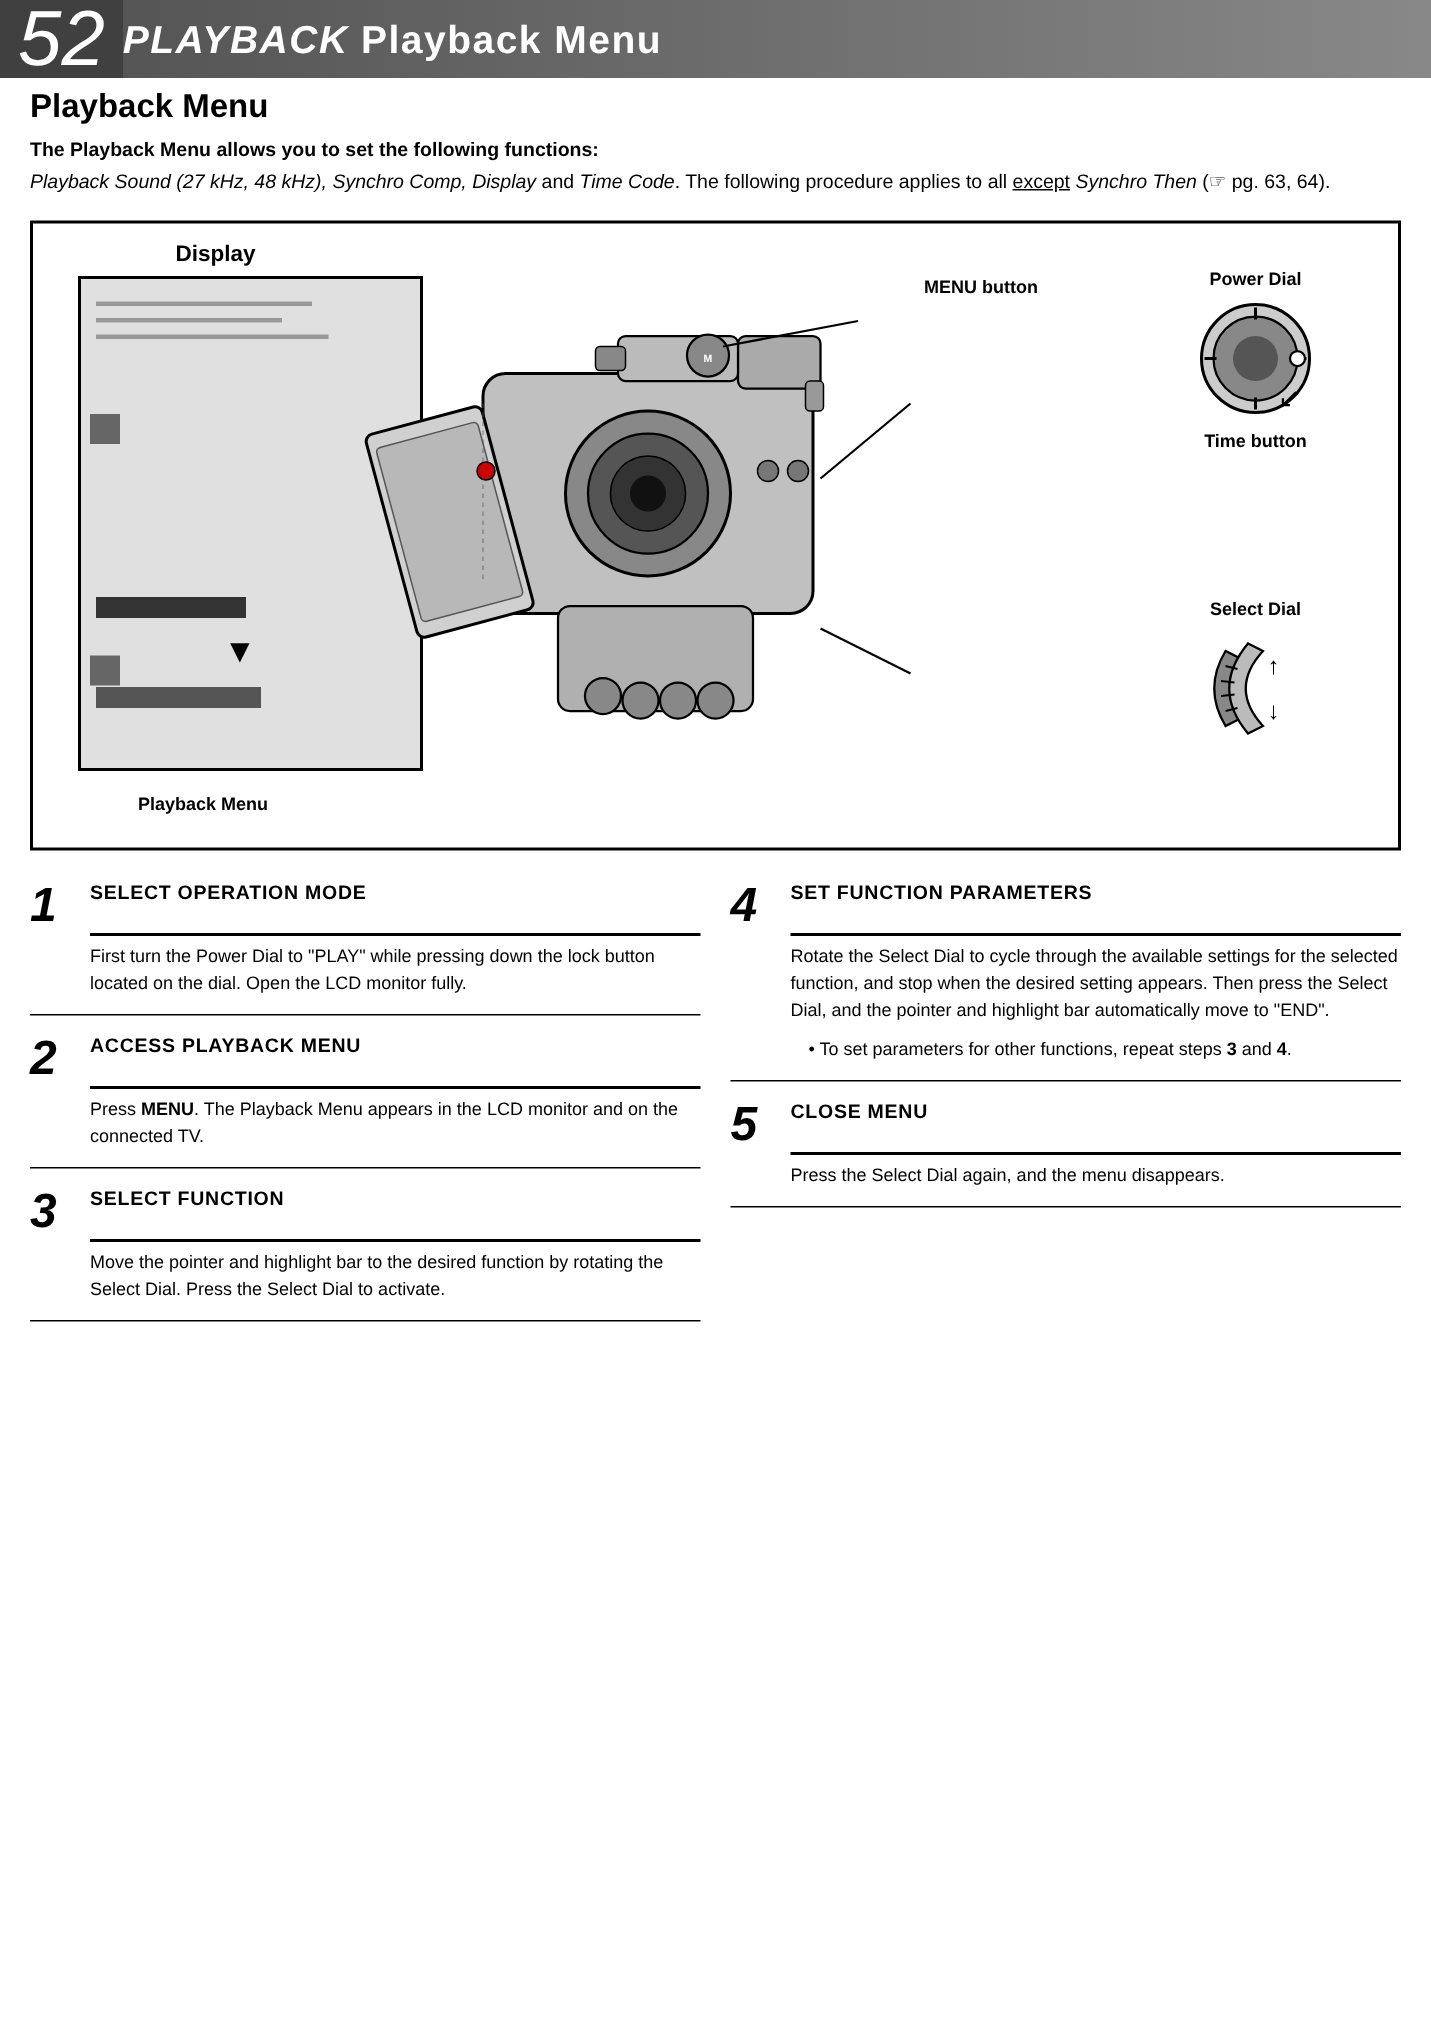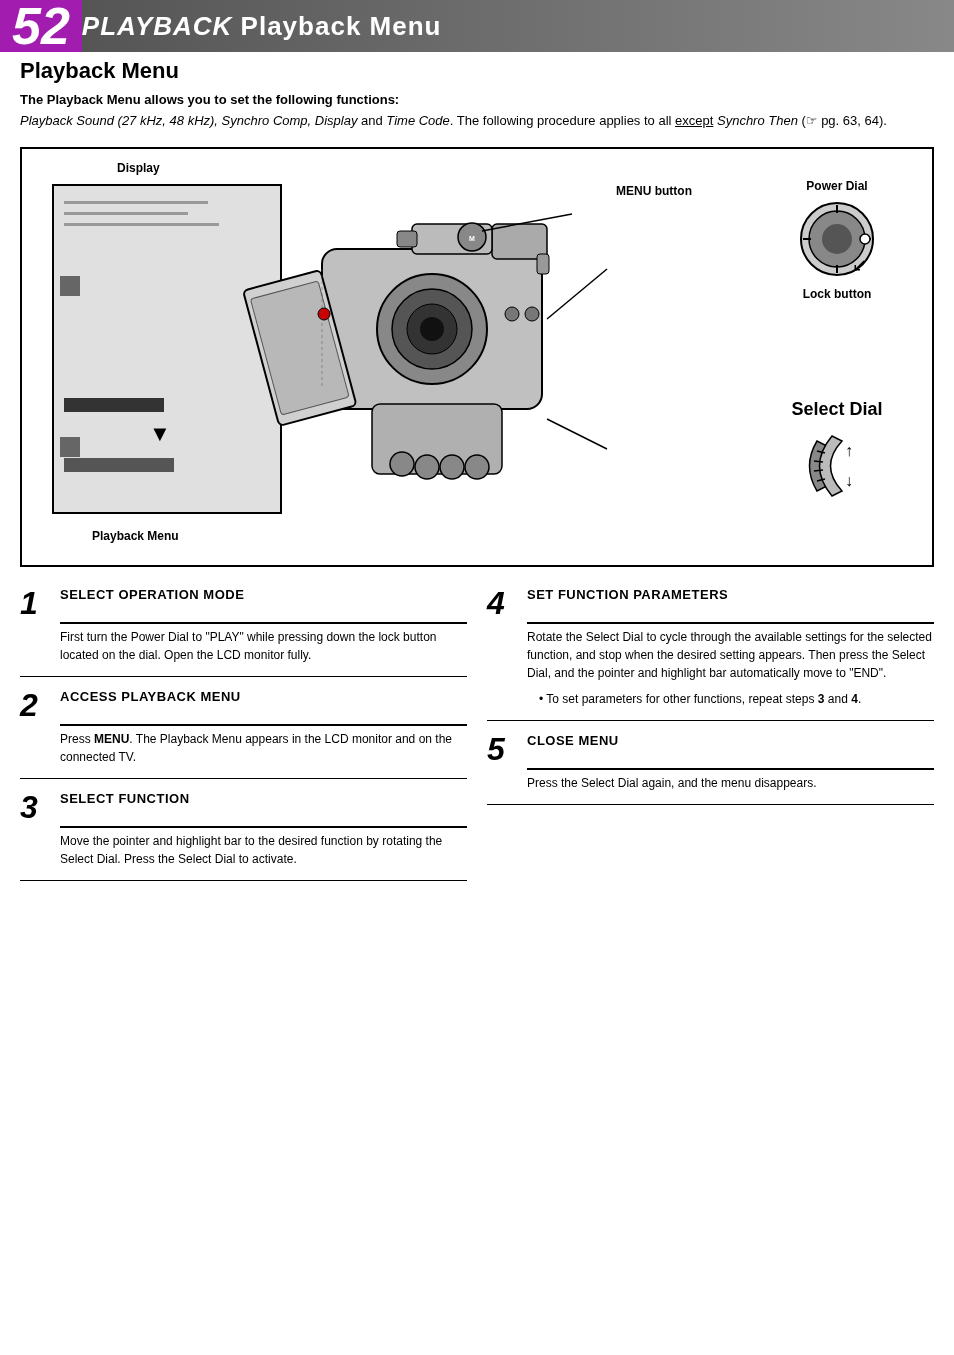--- a/index.html
+++ b/index.html
@@ -13,24 +13,24 @@
     }
 
     
     .header {
       display: flex;
       align-items: stretch;
       height: 52px;
       margin-bottom: 6px;
     }
     .header-number {
-      background: #a21caf;
+      background: #404040;
       color: #fff;
       font-size: 52px;
-      font-weight: bold;
+      font-weight: normal;
       font-style: italic;
       line-height: 1;
       padding: 0 12px;
       display: flex;
       align-items: center;
     }
     .header-title-bar {
       flex: 1;
       background: linear-gradient(to right, #555, #888);
       display: flex;
@@ -176,21 +176,21 @@
 
   <h1 class="page-title">Playback Menu</h1>
 
   <p class="intro-bold">The Playback Menu allows you to set the following functions:</p>
   <p class="intro-text">
     <em>Playback Sound (27 kHz, 48 kHz), Synchro Comp, Display</em> and <em>Time Code</em>. The following procedure applies to all <u>except</u> <em>Synchro Then</em> (☞ pg. 63, 64).
   </p>
 
   <div class="diagram-box">
 
-    <div style="position:absolute;left:95px;top:12px;font-weight:bold;font-size:12px;">Display</div>
+    <div style="position:absolute;left:95px;top:12px;font-weight:bold;font-size:15px;">Display</div>
 
     <div style="position:absolute;left:30px;top:35px;width:230px;height:330px;border:2px solid #000;background:#e0e0e0;">
 
       <div style="margin:15px 10px 5px 10px;">
         <div style="height:3px;background:#999;width:70%;margin-bottom:8px;"></div>
         <div style="height:3px;background:#999;width:60%;margin-bottom:8px;"></div>
         <div style="height:3px;background:#999;width:75%;margin-bottom:8px;"></div>
       </div>
 
       <div style="position:absolute;left:8px;top:140px;">
@@ -274,25 +274,25 @@
           <line x1="40" y1="66" x2="40" y2="74" stroke="#000" stroke-width="2"></line>
           <line x1="6" y1="40" x2="14" y2="40" stroke="#000" stroke-width="2"></line>
           <line x1="66" y1="40" x2="74" y2="40" stroke="#000" stroke-width="2"></line>
 
           <circle cx="68" cy="40" r="5" fill="#fff" stroke="#000" stroke-width="1.5"></circle>
 
           <text x="55" y="72" font-size="18" fill="#000">↙</text>
         </svg>
       </div>
 
-      <div style="text-align:center;font-size:12px;font-weight:bold;margin-top:8px;">Lock button</div>
+      <div style="text-align:center;font-size:12px;font-weight:bold;margin-top:8px;">Time button</div>
     </div>
 
     <div style="position:absolute;right:15px;top:250px;width:160px;">
-      <div style="text-align:center;font-size:18px;font-weight:bold;margin-bottom:6px;">Select Dial</div>
+      <div style="text-align:center;font-size:12px;font-weight:bold;margin-bottom:6px;">Select Dial</div>
       <div style="width:80px;height:80px;margin:0 auto;">
         <svg viewBox="0 0 80 80" width="80" height="80">
 
           <path d="M 20 15 Q 5 40 20 65 L 30 60 Q 18 40 30 20 Z" fill="#888" stroke="#000" stroke-width="1.5"></path>
           <path d="M 35 10 Q 10 40 35 70 L 45 65 Q 22 40 45 15 Z" fill="#bbb" stroke="#000" stroke-width="1.5"></path>
 
           <line x1="20" y1="25" x2="28" y2="27" stroke="#000" stroke-width="1.5"></line>
           <line x1="17" y1="35" x2="26" y2="36" stroke="#000" stroke-width="1.5"></line>
           <line x1="17" y1="45" x2="26" y2="44" stroke="#000" stroke-width="1.5"></line>
           <line x1="20" y1="55" x2="28" y2="53" stroke="#000" stroke-width="1.5"></line>

